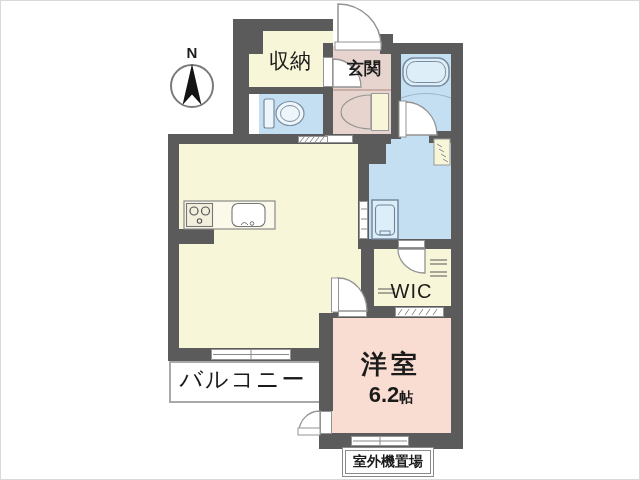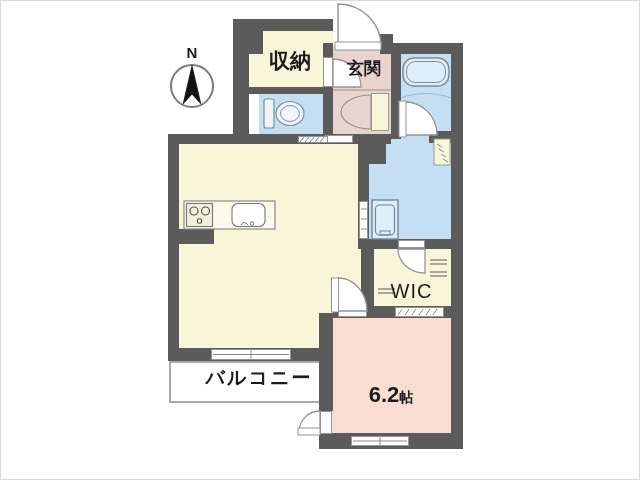--- a/index.html
+++ b/index.html
@@ -185,22 +185,28 @@
       <line x1="397" y1="314" x2="401" y2="308"></line>
         <line x1="404" y1="314" x2="408" y2="308"></line>
       <line x1="411" y1="314" x2="415" y2="308"></line>
         <line x1="418" y1="314" x2="422" y2="308"></line>
       <line x1="425" y1="314" x2="429" y2="308"></line>
         <line x1="432" y1="314" x2="436" y2="308"></line>
     </g>
   </svg>
 
   <div class="lbl" style="left:176px;top:44px;width:30px;font-size:15px;font-weight:bold;">N</div>
-  <div class="lbl" style="left:246px;top:49px;width:86px;font-size:21px;font-weight:700;">収納</div>
+  <div class="lbl" style="left:246px;top:49px;width:86px;font-size:21px;font-weight:400;">収納</div>
   <div class="lbl" style="left:334px;top:59px;width:58px;font-size:17px;font-weight:600;">玄関</div>
   <div class="lbl" style="left:371px;top:280px;width:79px;font-size:20px;font-weight:normal;letter-spacing:1px;">WIC</div>
+  <div class="lbl" style="left:330px;top:350px;width:120px;font-size:26px;font-weight:600;letter-spacing:4px;">洋室</div>
   <div class="lbl" style="left:330px;top:383px;width:120px;font-size:22px;font-weight:700;">
     <span>6.2</span><span class="unit">帖</span>
   </div>
-  <div class="lbl" style="left:182px;top:367px;width:152px;font-size:19px;font-weight:700;letter-spacing:2px;">バルコニー</div>
-
+  <div class="lbl" style="left:166px;top:367px;width:152px;font-size:23px;font-weight:400;letter-spacing:2px;">バルコニー</div>
+
+  <div class="outbox" style="left:341px;top:446px;width:92px;height:30px;">
+    <div class="outbox-inner">
+      <span style="font-weight:600;">室外機置場</span>
+    </div>
+  </div>
 
 </div>
 
 </body></html>

